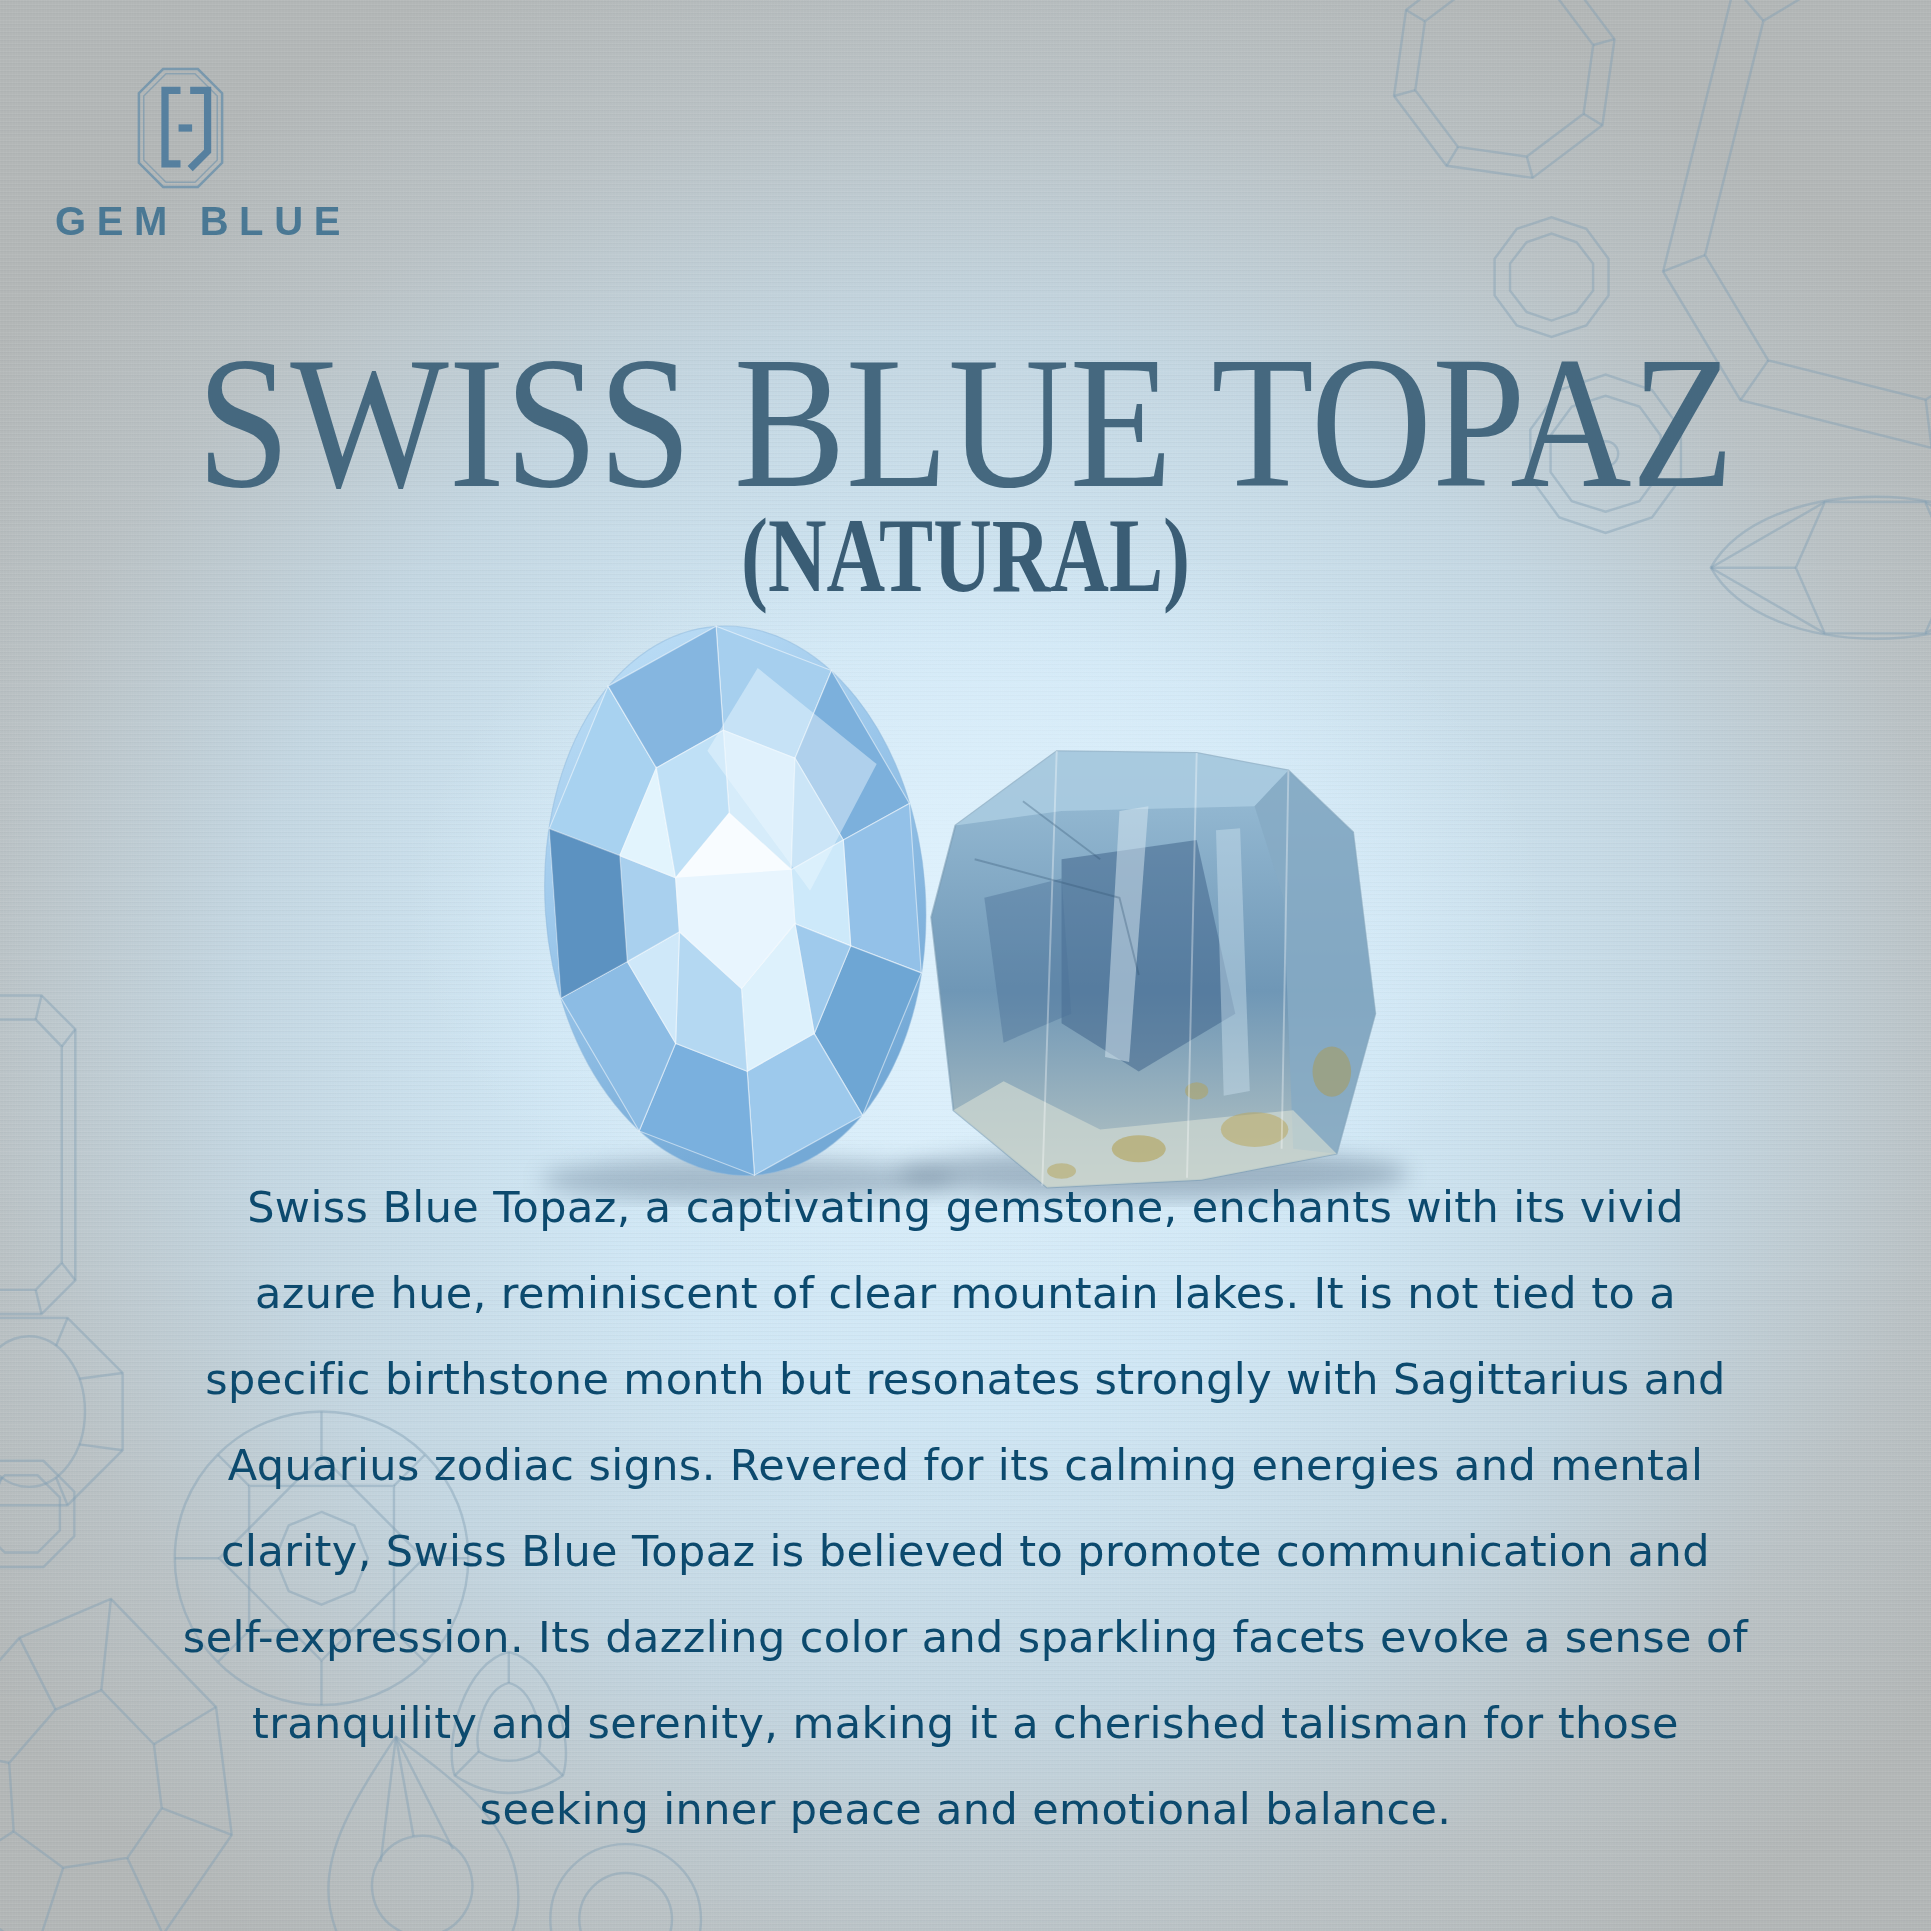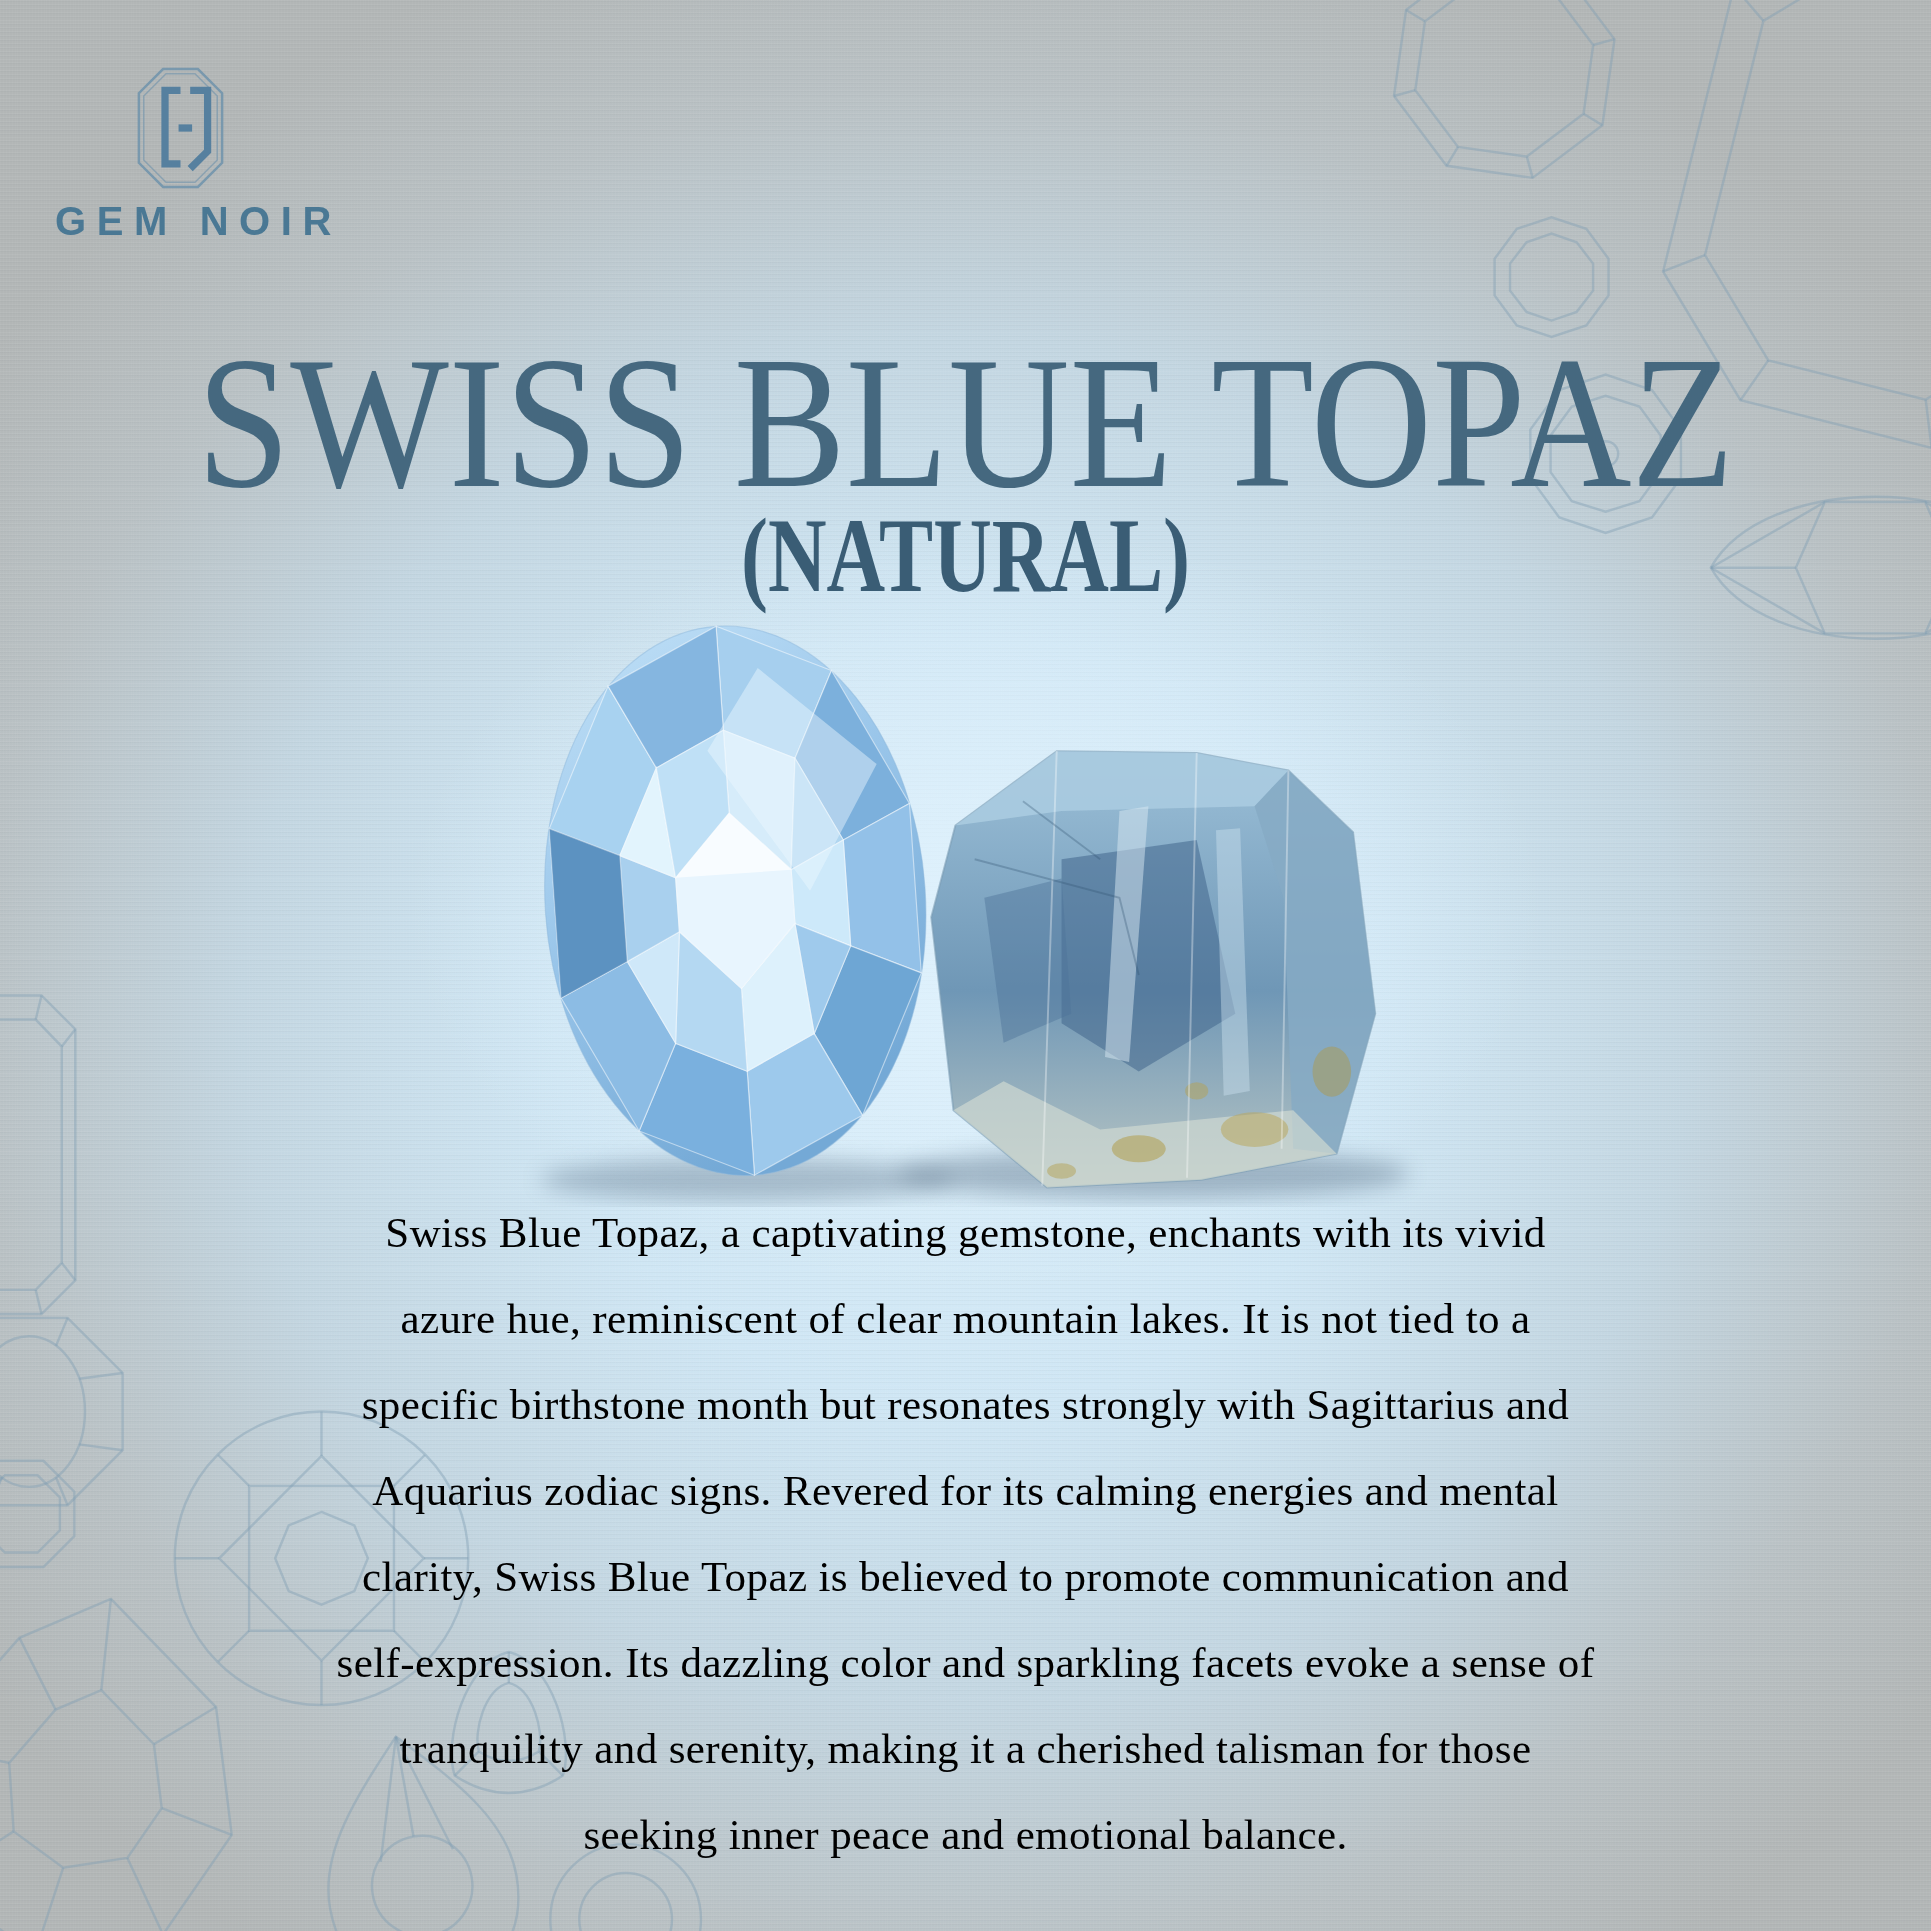--- a/index.html
+++ b/index.html
@@ -49,24 +49,23 @@
   .subtitle{
     position:absolute;left:0;right:0;top:502px;margin:0;text-align:center;
     font-family:"Liberation Serif", serif;font-weight:700;
     font-size:104px;line-height:1;color:#3a5d75;
     transform:scaleX(0.78) scaleY(1.02);transform-origin:50% 0;
   }
 
   .gem-photo{position:absolute;left:521px;top:608px;width:917px;height:599px;}
 
   .body-text{
-    position:absolute;left:48px;right:48px;top:1190px;margin:0;text-align:center;
-    font-size:43px;line-height:86px;letter-spacing:0.4px;color:#000000;
+    position:absolute;left:48px;right:48px;top:1164px;margin:0;text-align:center;
+    font-size:43px;line-height:86px;letter-spacing:0.4px;color:#0c4a6e;
     white-space:pre-line;
-    font-family:Liberation Serif, serif;
   }
 </style>
 </head>
 <body>
 
 <div class="bg-gradient"></div>
 <div class="texture-h"></div>
 <div class="texture-v"></div>
 <div class="bg-glow"></div>
 
@@ -186,21 +185,21 @@
   <g fill="none">
     <polygon points="28,3 64,3 89,28 89,100 64,125 28,125 3,100 3,28" stroke="#6f93ab" stroke-opacity="0.85" stroke-width="2.6"></polygon>
     <polygon points="31,8 61,8 84,31 84,97 61,120 31,120 8,97 8,31" stroke="#6f93ab" stroke-opacity="0.6" stroke-width="1.6"></polygon>
     <g stroke="#56809f" stroke-width="7.5">
       <path d="M46,25 H30 V101 H46"></path>
       <path d="M56,25 H74 V88 L56,106"></path>
       <path d="M44,64 H58"></path>
     </g>
   </g>
 </svg>
-<div class="brand-name">GEM NOIR</div>
+<div class="brand-name">GEM BLUE</div>
 
 <h1 class="title">SWISS BLUE TOPAZ</h1>
 <h2 class="subtitle">(NATURAL)</h2>
 
 <svg class="gem-photo" viewBox="0 0 950 620" role="img" aria-label="Faceted oval Swiss Blue Topaz gemstone beside a rough natural blue topaz crystal">
   <defs>
     <linearGradient id="ovalBase" x1="0" y1="0" x2="0.4" y2="1">
       <stop offset="0" stop-color="#c3e2f8"></stop>
       <stop offset="0.5" stop-color="#9ac6ea"></stop>
       <stop offset="1" stop-color="#74a9d6"></stop>

